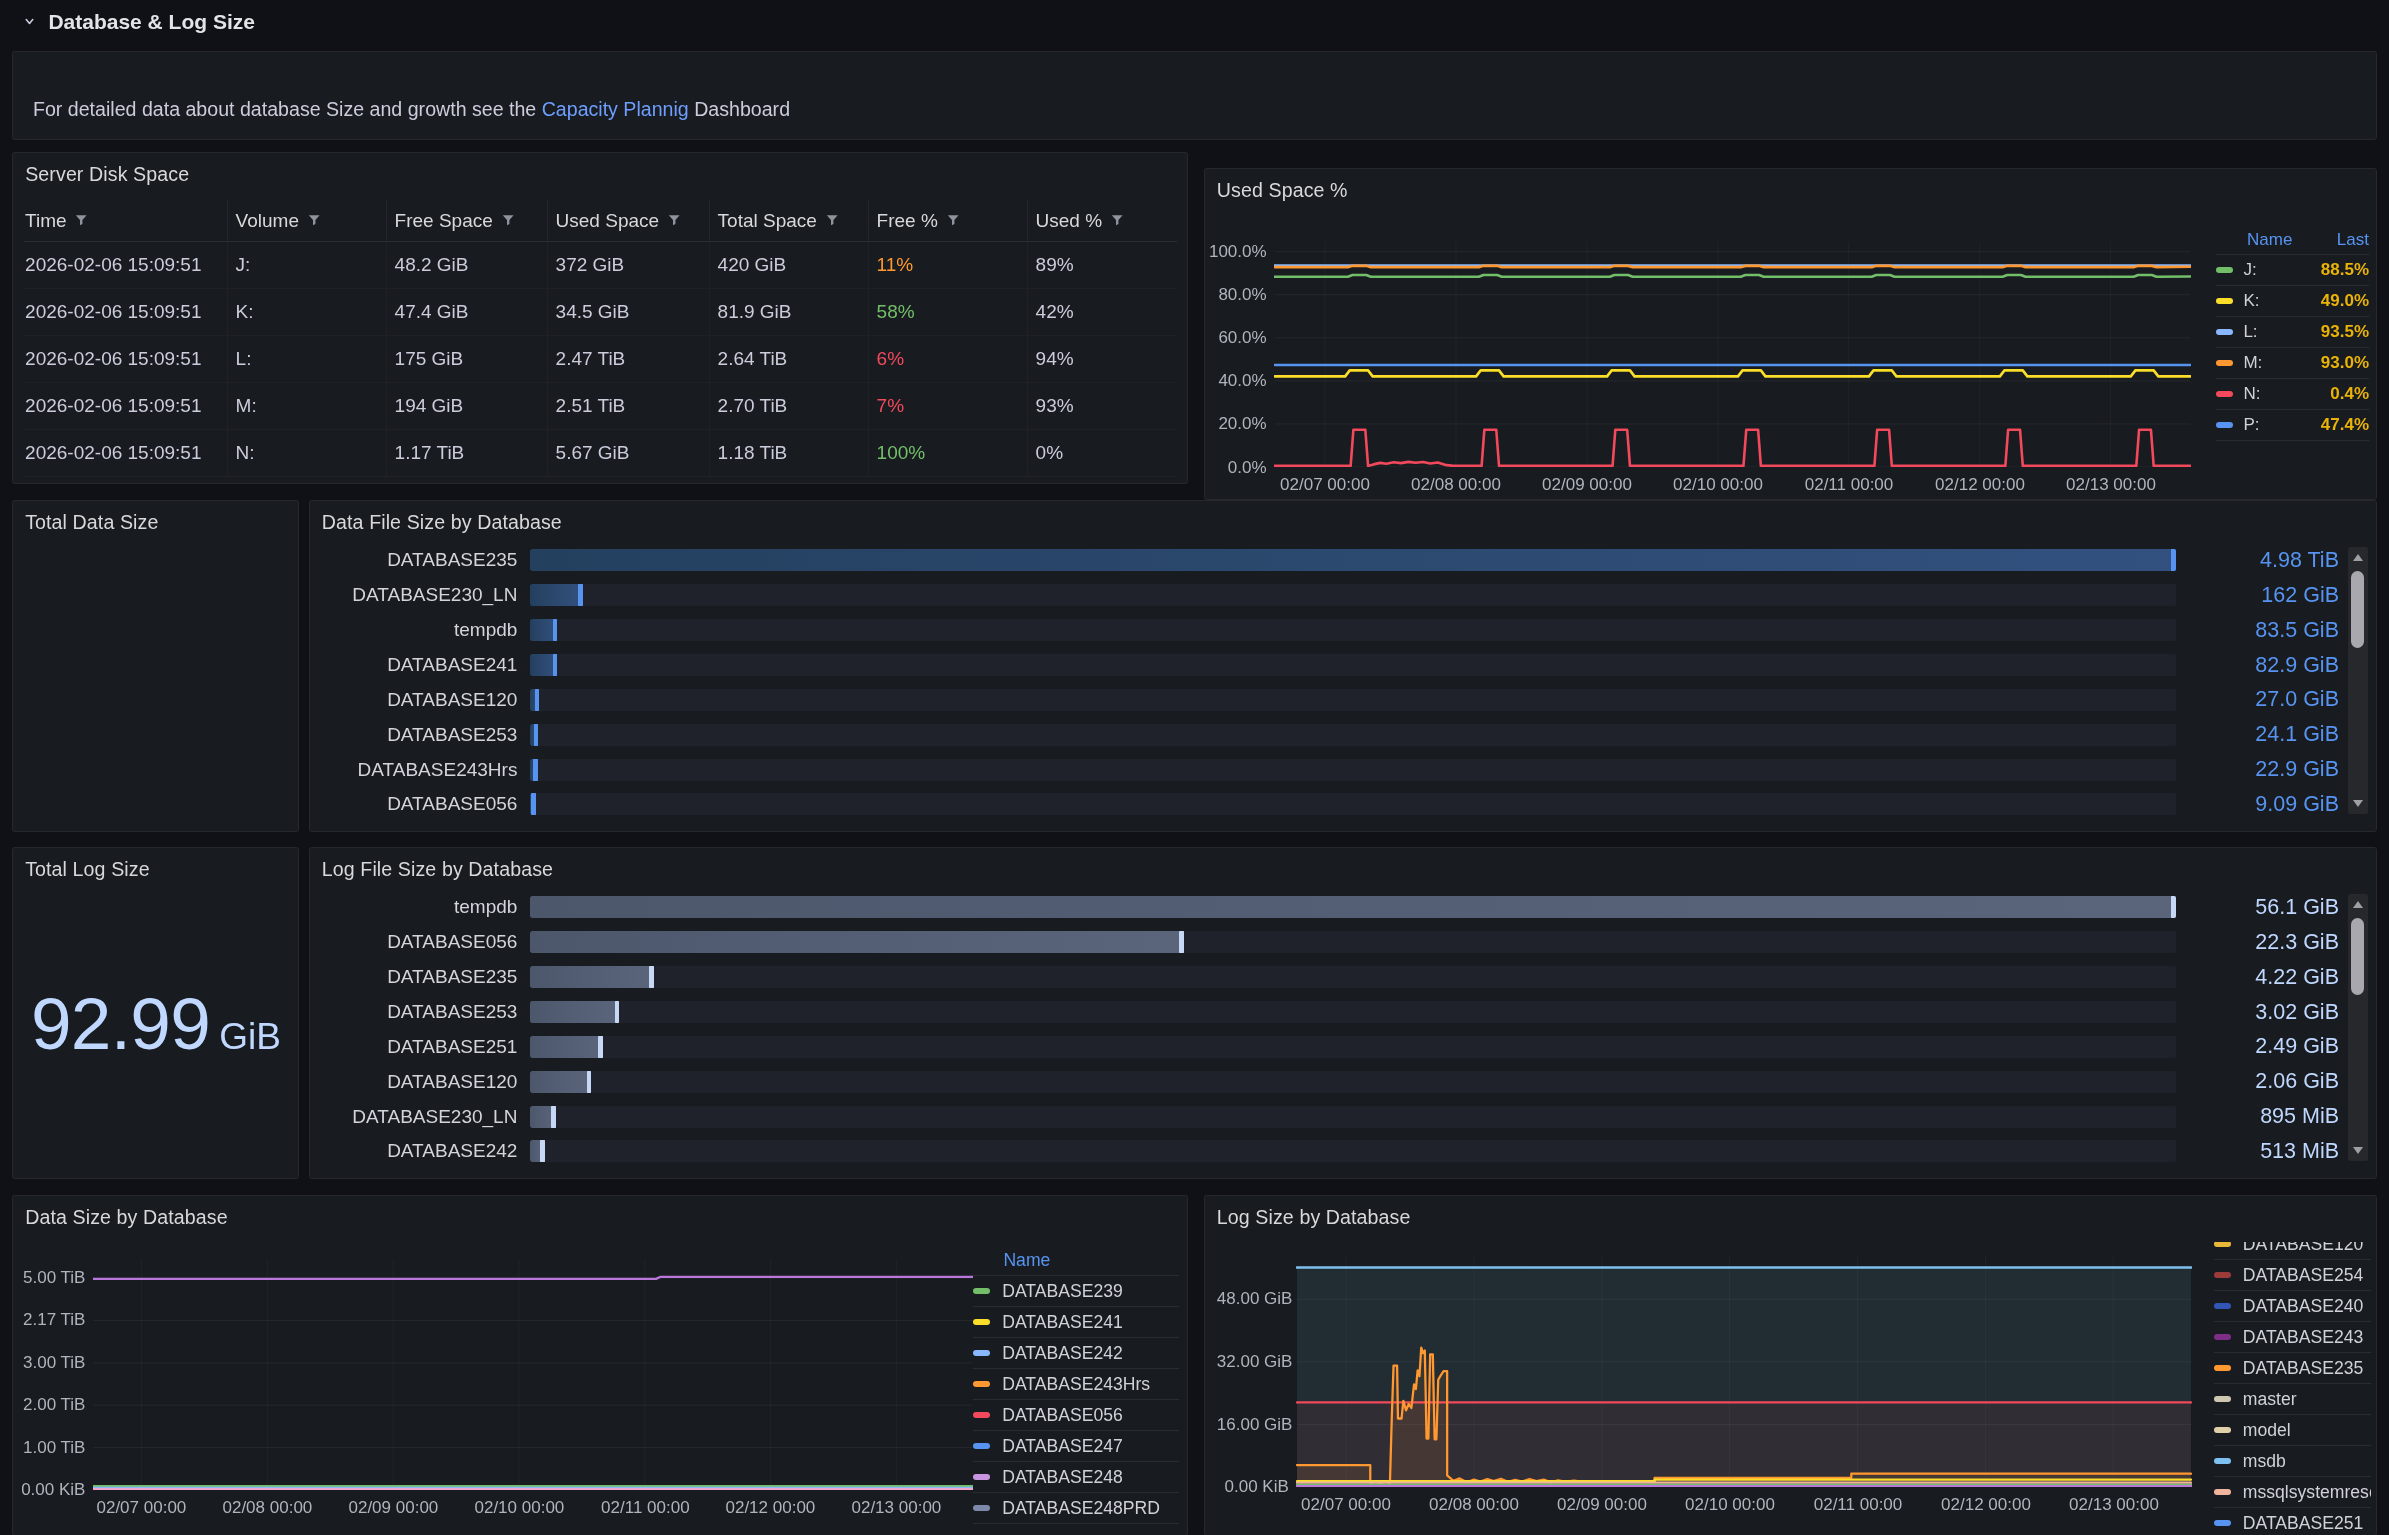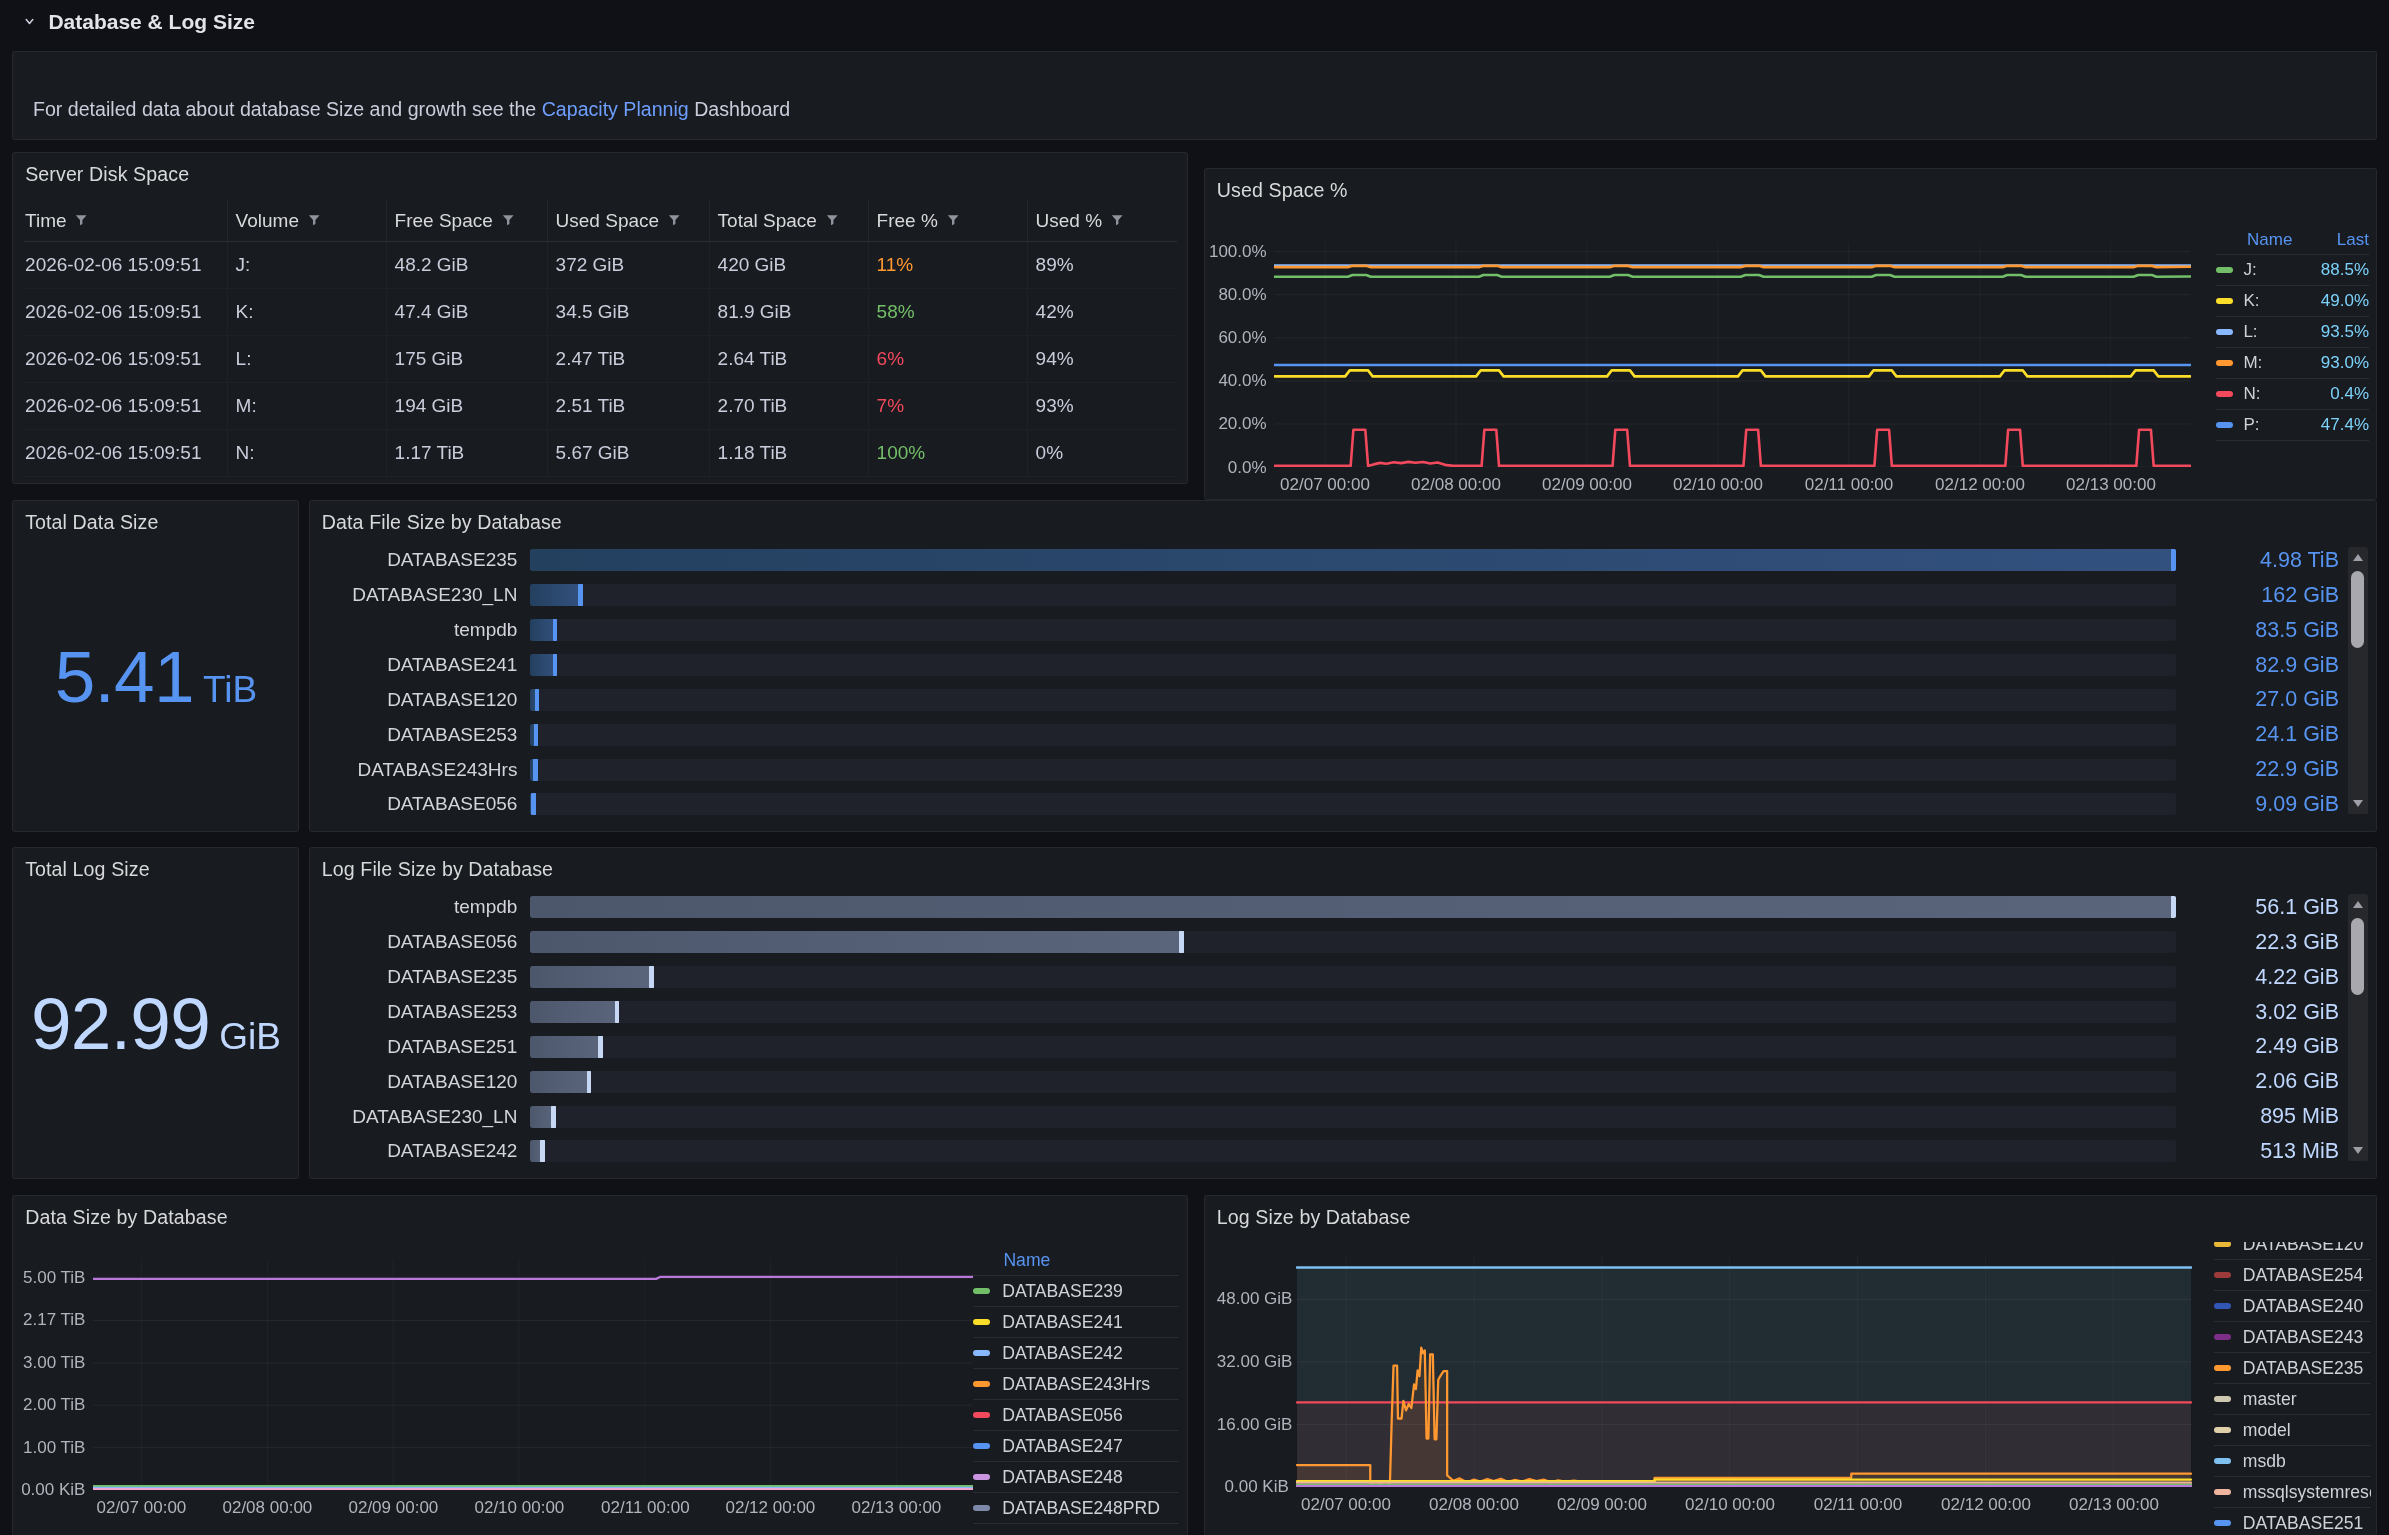--- a/index.html
+++ b/index.html
@@ -74,21 +74,21 @@
   .legend-row .swatch{width:17px;height:5.9px;border-radius:3.3px;margin-right:11.8px;flex:none;}
   .legend-row .lbl{color:#d0d2da;white-space:nowrap;}
   
   .legend-table{position:absolute;font-size:17px;}
   .lt-head{display:flex;height:29px;align-items:center;border-bottom:0.7px solid #2a2c33;color:#5794F2;font-weight:500;}
   .lt-head .n{margin-left:31px;}
   .lt-head .l{margin-left:auto;}
   .lt-row{display:flex;height:31px;align-items:center;border-bottom:0.7px solid #2a2c33;cursor:pointer;}
   .lt-row .swatch{width:17px;height:5.9px;border-radius:3.3px;margin-right:10.4px;flex:none;}
   .lt-row .lbl{color:#d0d2da;}
-  .lt-row .val{margin-left:auto;color:#7dd3fc;}
+  .lt-row .val{margin-left:auto;color:#eab308;font-weight:bold;}
   svg{display:block;}
 </style>
 </head>
 <body>
 
 <div class="row-header">
   <span style="display:inline-flex;">
     <svg width="17" height="17" viewBox="0 0 26 26">
         <polyline points="8,10 13,16 18,10" fill="none" stroke="#ccccdc" stroke-width="2.4" stroke-linecap="round" stroke-linejoin="round"></polyline>
       </svg>
@@ -286,25 +286,20 @@
     <div class="axis-x" style="left: 179px; top: 306px;">02/08 00:00</div>
     <div class="axis-x" style="left: 310px; top: 306px;">02/09 00:00</div>
     <div class="axis-x" style="left: 441px; top: 306px;">02/10 00:00</div>
     <div class="axis-x" style="left: 572px; top: 306px;">02/11 00:00</div>
     <div class="axis-x" style="left: 703px; top: 306px;">02/12 00:00</div>
     <div class="axis-x" style="left: 834px; top: 306px;">02/13 00:00</div>
   </div>
 
 <div class="panel" id="p-total-data" style="left:12.4px;top:500px;width:287px;height:332px;">
   <div class="panel-title">Total Data Size</div>
-  <div class="stat-wrap">
-    <div class="stat-inner" id="stat-data" style="color: rgb(87, 148, 242);">
-      <span class="num">5.41</span><span class="unit">TiB</span>
-    </div>
-  </div>
 </div>
 
 <div class="panel" id="p-data-file" style="left:309px;top:500px;width:2068px;height:332px;">
   <div class="panel-title">Data File Size by Database</div>
   <div class="bars bars-blue" id="data-file-bars">
       <div class="bar-row">
         <div class="bar-label">DATABASE235</div>
         <div class="bar-track">
           <div class="bar-fill" style="width: 100%;">
             <span class="bar-cap"></span>

